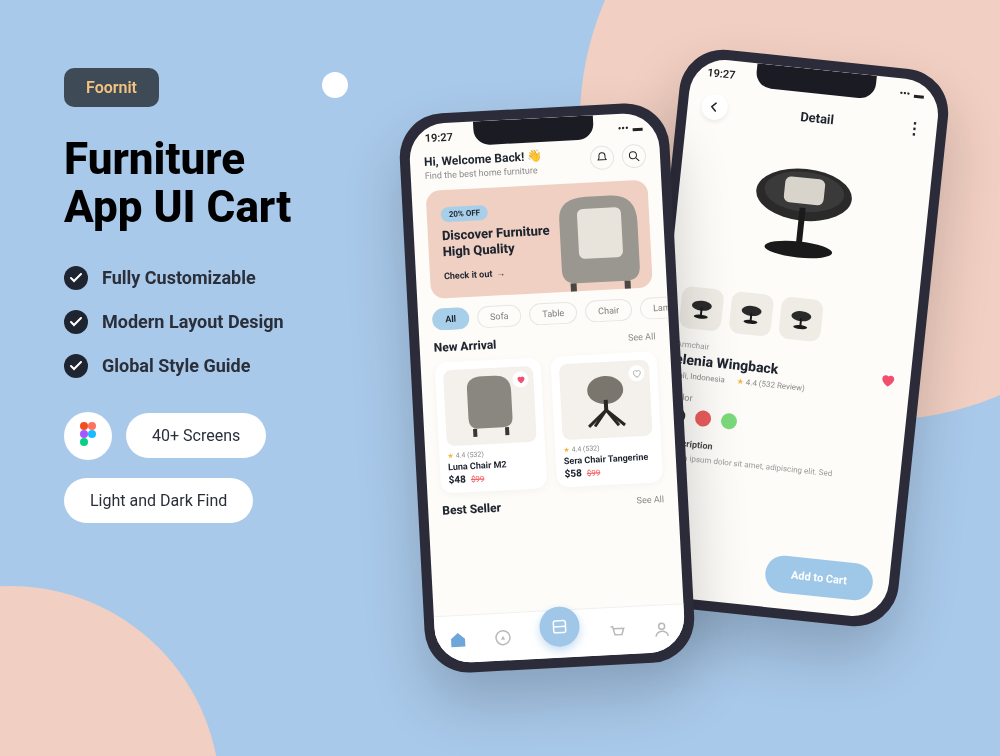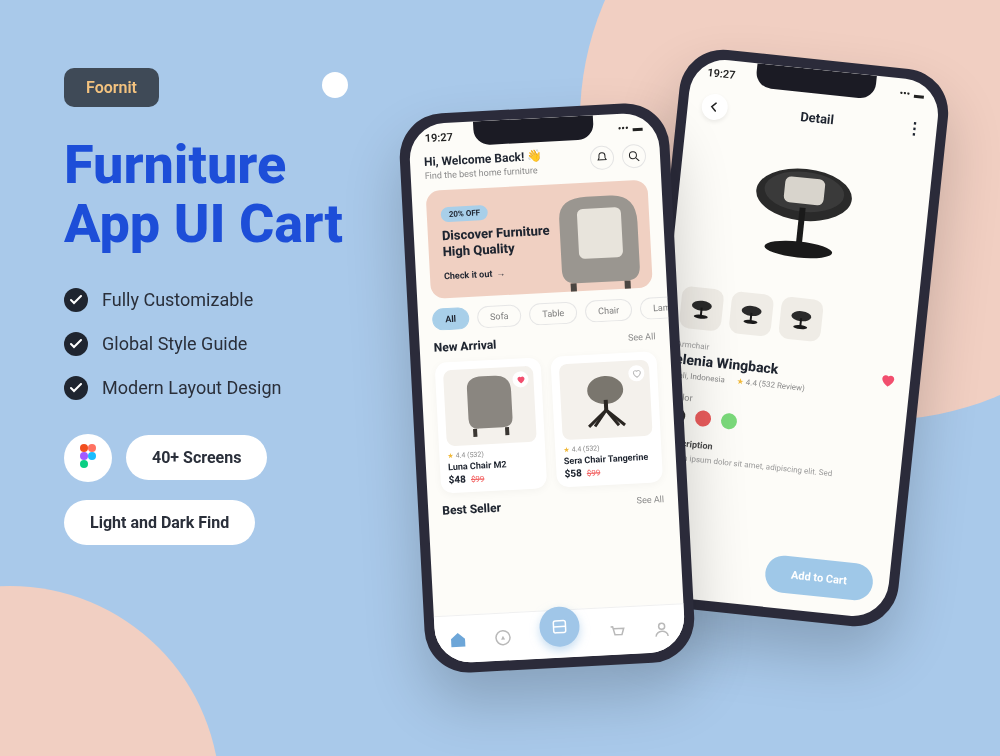--- a/index.html
+++ b/index.html
@@ -2,28 +2,28 @@
 <html><head>
 <meta charset="utf-8">
 <style>
 *{margin:0;padding:0;box-sizing:border-box;font-family:-apple-system,BlinkMacSystemFont,"Segoe UI",Roboto,sans-serif}
 body{width:1000px;height:756px;background:#a9c9ea;position:relative;overflow:hidden}
 .bg-pink-tr{position:absolute;top:-180px;right:-180px;width:600px;height:600px;background:#f1cfc2;border-radius:50%}
 .bg-pink-bl{position:absolute;bottom:-250px;left:-200px;width:420px;height:420px;background:#f1cfc2;border-radius:50%}
 .dot-white{position:absolute;top:72px;left:322px;width:26px;height:26px;background:#fff;border-radius:50%}
 .left-col{position:absolute;top:68px;left:64px;z-index:5}
 .brand-chip{display:inline-block;background:#3f4a57;color:#f4c37f;font-weight:600;font-size:16px;padding:10px 22px;border-radius:10px;margin-bottom:28px}
-h1{font-size:54px;font-weight:800;line-height:1.1;color:#1d4ed8;margin-bottom:34px}
+h1{font-size:44px;font-weight:800;line-height:1.1;color:#000000;margin-bottom:34px}
 .feat-list{list-style:none;margin-bottom:34px}
-.feat-list li{display:flex;align-items:center;gap:14px;font-size:18px;font-weight:400;color:#2a2f3a;margin-bottom:20px}
+.feat-list li{display:flex;align-items:center;gap:14px;font-size:18px;font-weight:700;color:#2a2f3a;margin-bottom:20px}
 .check-ic{width:24px;height:24px;background:#1f2530;border-radius:50%;display:flex;align-items:center;justify-content:center;flex-shrink:0}
 .check-ic svg{width:12px;height:10px}
 .pill-row{display:flex;gap:14px;align-items:center;margin-bottom:18px}
 .figma-badge{width:48px;height:48px;background:#fff;border-radius:50%;display:flex;align-items:center;justify-content:center}
-.pill{background:#fff;border-radius:26px;padding:13px 26px;font-size:16px;font-weight:700;color:#2a2f3a}
+.pill{background:#fff;border-radius:26px;padding:13px 26px;font-size:16px;font-weight:400;color:#2a2f3a}
 .phones{position:absolute;right:28px;top:64px;width:560px;height:660px;z-index:4}
 .phone{position:absolute;width:270px;height:560px;background:#2b2b3a;border-radius:44px;padding:10px;box-shadow:0 30px 60px rgba(0,0,0,.2)}
 .phone-a{left:0;top:44px;transform:rotate(-3deg);z-index:2}
 .phone-b{left:242px;top:-6px;transform:rotate(6deg);z-index:1}
 .screen{width:100%;height:100%;background:#fdfcf8;border-radius:36px;position:relative;overflow:hidden}
 .notch{position:absolute;top:0;left:50%;transform:translateX(-50%);width:120px;height:24px;background:#1b1b24;border-radius:0 0 16px 16px;z-index:10}
 .status-bar{display:flex;justify-content:space-between;align-items:center;padding:8px 16px 0;font-size:11px;font-weight:600;color:#222}
 .status-right{display:flex;gap:4px;align-items:center}
 .sbi{font-size:10px}
 .pad{padding:0 14px}
@@ -97,29 +97,29 @@
           </svg>
         </span>
         <span>Fully Customizable</span>
       </li>
     <li>
         <span class="check-ic">
           <svg viewBox="0 0 12 10">
             <path d="M1 5l3 3 7-7" stroke="#fff" stroke-width="2" fill="none" stroke-linecap="round"></path>
           </svg>
         </span>
-        <span>Global Style Guide</span>
+        <span>Modern Layout Design</span>
       </li>
     <li>
         <span class="check-ic">
           <svg viewBox="0 0 12 10">
             <path d="M1 5l3 3 7-7" stroke="#fff" stroke-width="2" fill="none" stroke-linecap="round"></path>
           </svg>
         </span>
-        <span>Modern Layout Design</span>
+        <span>Global Style Guide</span>
       </li>
   </ul>
   <div class="pill-row">
     <div class="figma-badge">
       <svg width="20" height="28" viewBox="0 0 20 28">
           <circle cx="6" cy="4" r="4" fill="#f24e1e"></circle>
           <circle cx="14" cy="4" r="4" fill="#ff7262"></circle>
           <circle cx="6" cy="12" r="4" fill="#a259ff"></circle>
           <circle cx="14" cy="12" r="4" fill="#1abcfe"></circle>
           <circle cx="6" cy="20" r="4" fill="#0acf83"></circle>

